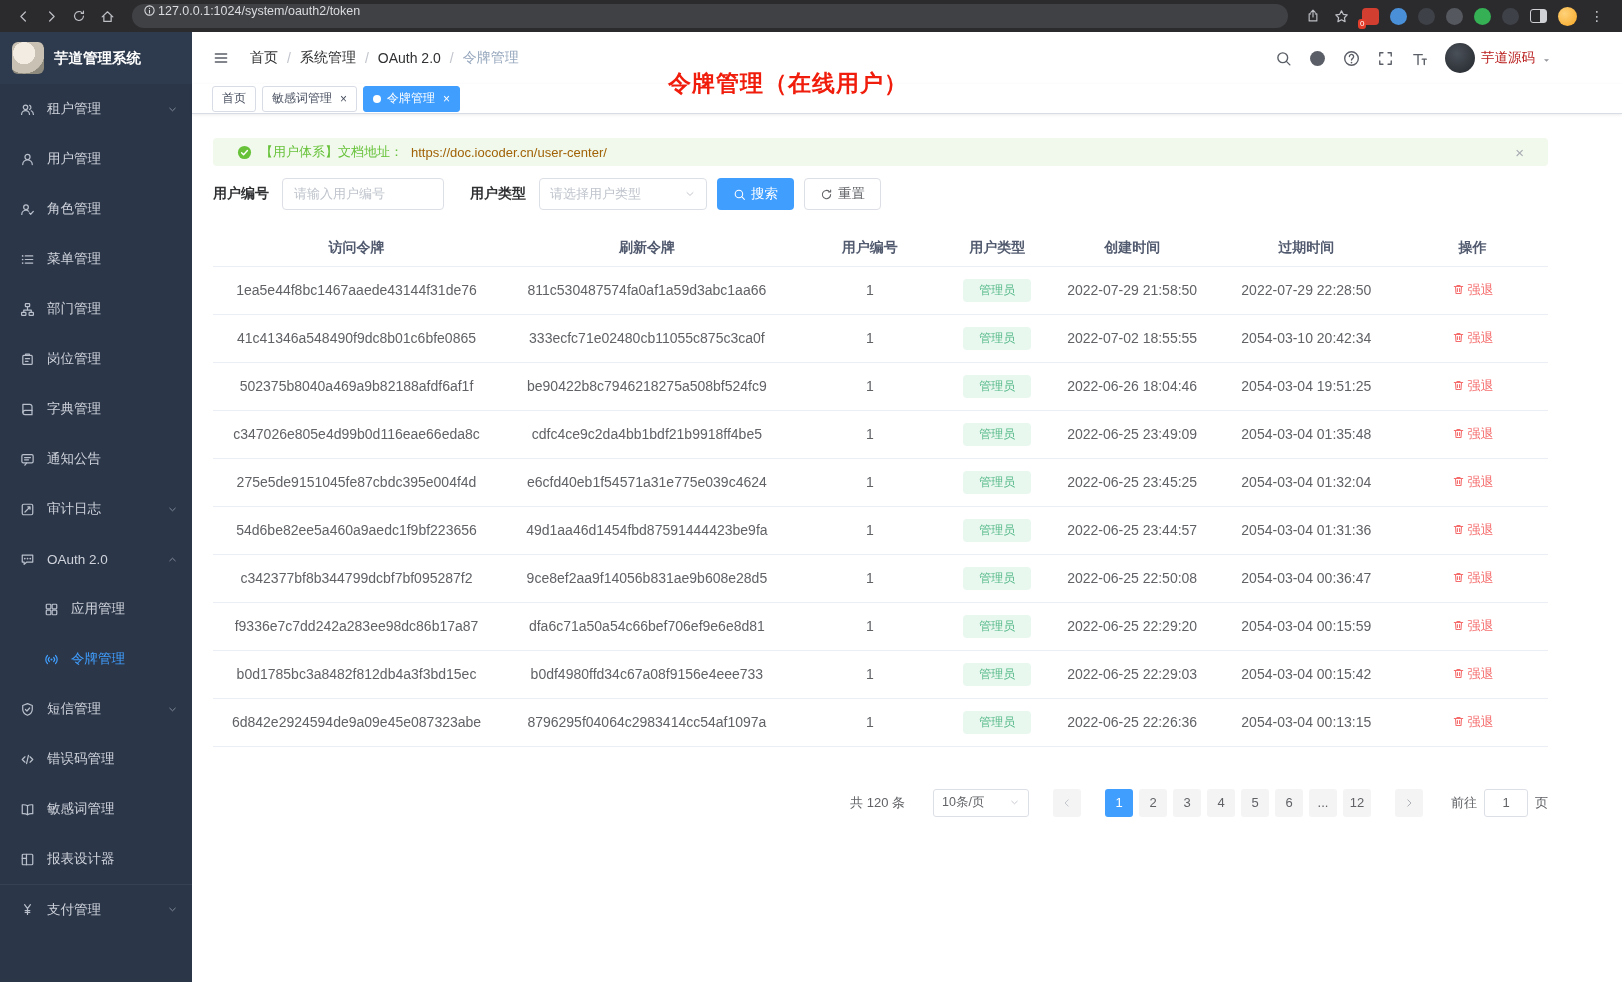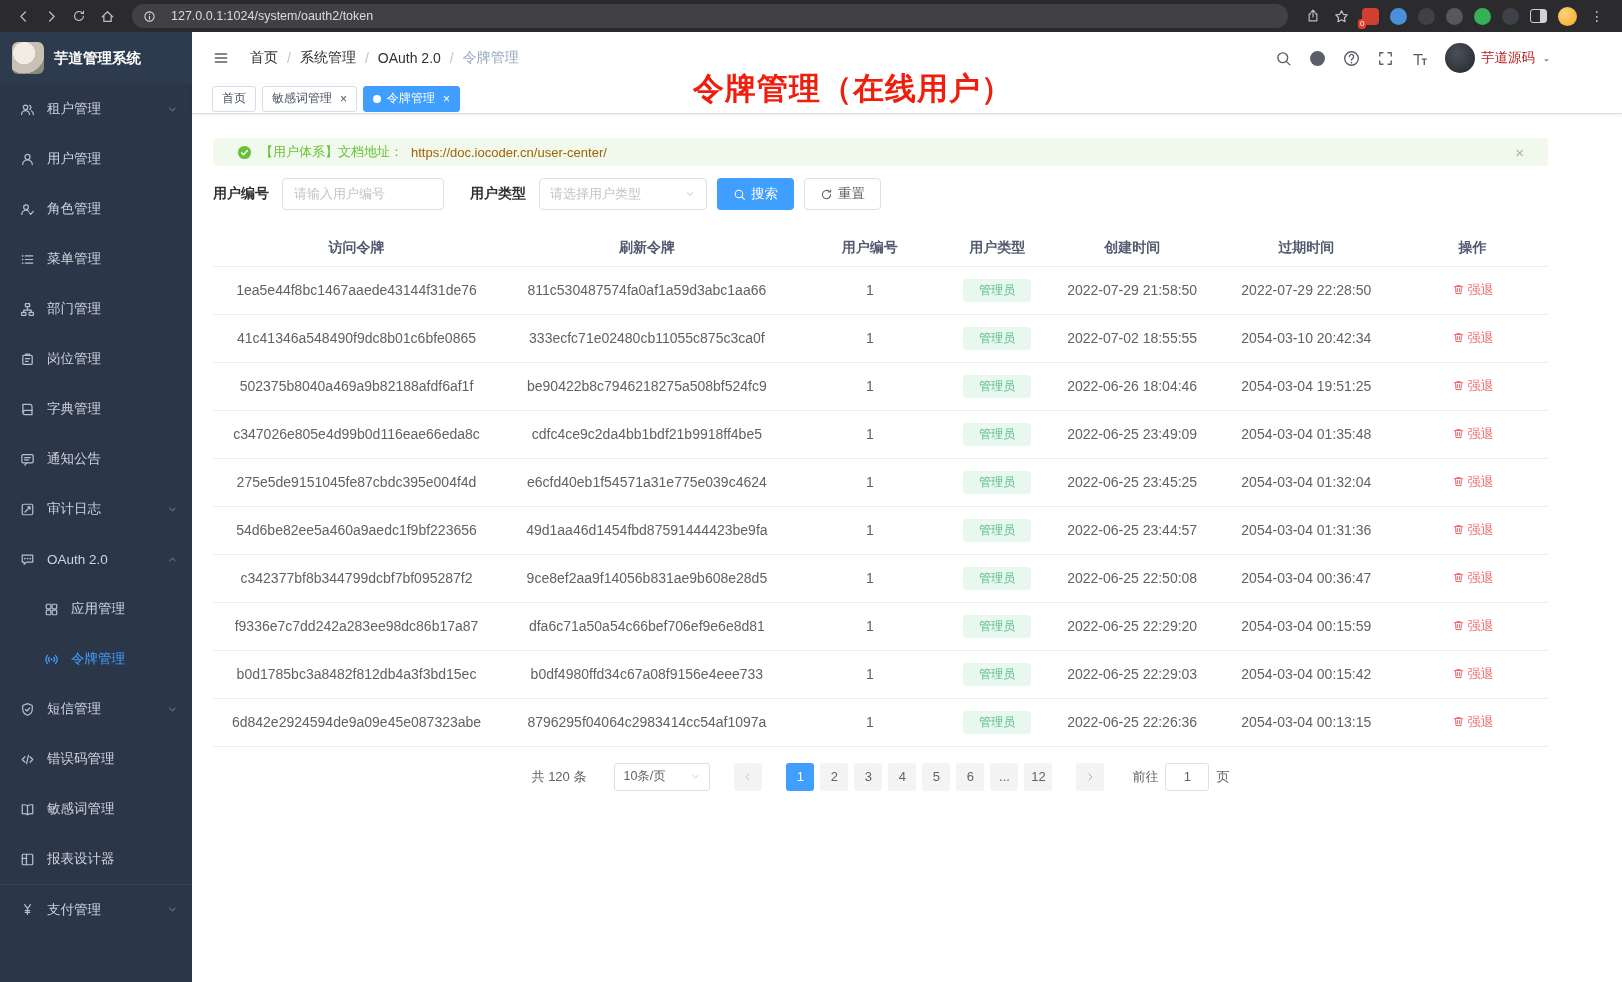--- a/index.html
+++ b/index.html
@@ -5,21 +5,21 @@
   *{margin:0;padding:0;box-sizing:border-box}
   html,body{width:1622px;height:982px;overflow:hidden;background:#fff;
     font-family:"Liberation Sans","DejaVu Sans",sans-serif;}
 
   
   .browser-bar{height:32px;background:#2b2b2e;display:flex;align-items:center;
     padding:0 10px;gap:2px;color:#c6c8cc}
   .nav-btn{width:26px;height:26px;display:flex;align-items:center;justify-content:center;
     color:#bdbfc4;border-radius:50%;cursor:pointer;flex-shrink:0}
   .addr{flex:1;height:24px;background:#404145;border-radius:12px;margin:0 10px;
-    display:flex;align-items:center;padding:0 11px;gap:15px;color:#dadce0;font-size:12.5px;min-width:0}
+    display:flex;align-items:flex-start;padding:0 11px;gap:2px;color:#dadce0;font-size:12.5px;min-width:0}
   .addr-url{white-space:nowrap;overflow:hidden}
   .ext-icons{display:flex;align-items:center;gap:11px;padding:0 6px}
   .ext{width:17px;height:17px;border-radius:4px;position:relative;cursor:pointer;flex-shrink:0}
   .ext.red{background:#d23f31}
   .ext.blue{background:#4a90d9;border-radius:50%}
   .ext.dark{background:#55585e;border-radius:50%}
   .ext.dark2{background:#3e4147;border-radius:50%}
   .ext.green{background:#35b054;border-radius:50%}
   .ext .badge{position:absolute;left:-4px;bottom:-4px;background:#e33e2b;color:#fff;
     font-size:8px;line-height:10px;padding:0 2px;border-radius:3px;font-style:normal}
@@ -96,38 +96,38 @@
 
   
   table{width:100%;border-collapse:collapse;margin-top:20px;font-size:14px;color:#606266;table-layout:fixed}
   th{height:36px;font-weight:700;color:#515a6e;border-bottom:1px solid #ebeef5;text-align:center;
     font-size:14px;white-space:nowrap}
   td{height:48px;text-align:center;border-bottom:1px solid #ebeef5;white-space:nowrap;overflow:hidden}
   .tag{display:inline-block;padding:3px 16px;font-size:12px;border-radius:4px;background:#e8f8ee;color:#56b98a}
   .danger-link{color:#f56c6c;font-size:13px;display:inline-flex;align-items:center;gap:3px;cursor:pointer}
 
   
-  .pager{display:flex;align-items:center;justify-content:center;margin-top:16px;gap:24px;
+  .pager{display:flex;align-items:center;justify-content:flex-end;margin-top:42px;gap:24px;
     font-size:13px;color:#606266}
   .pg-total{margin-right:4px;white-space:nowrap}
   .size-select{width:96px;height:28px;border:1px solid #dcdfe6;border-radius:3px;display:flex;
     align-items:center;justify-content:space-between;padding:0 8px;font-size:12.5px;color:#606266;cursor:pointer}
   .size-select .chev{color:#c0c4cc;display:flex;align-items:center}
   .pages{display:flex;align-items:center;gap:6px}
   .page-btn{min-width:28px;height:28px;border-radius:3px;background:#f4f4f5;display:flex;
     align-items:center;justify-content:center;font-size:13px;color:#606266;cursor:pointer;padding:0 5px}
   .page-btn.active{background:#409eff;color:#fff}
   .page-btn.nav{color:#a8abb2}
   .page-btn.nav.prev{color:#c0c4cc}
   .jump{display:flex;align-items:center;gap:7px;margin-left:4px;white-space:nowrap}
   .jump-input{width:44px;height:28px;border:1px solid #dcdfe6;border-radius:3px;text-align:center;
     font-size:13px;color:#606266;outline:none;font-family:inherit}
 
   
-  .annotation{position:absolute;left:693px;top:68px;font-size:31px;font-weight:700;color:#f01d0c;
+  .annotation{position:absolute;left:668px;top:68px;font-size:23px;font-weight:700;color:#f01d0c;
     z-index:50;white-space:nowrap;letter-spacing:1px}
 </style>
 </head>
 <body>
 
 <div class="browser-bar">
   <span class="nav-btn">
       <svg width="15" height="15" viewBox="0 0 16 16" fill="none" stroke="currentColor" stroke-width="1.3" stroke-linecap="round" stroke-linejoin="round">
         <path d="M10 3.2L5.2 8l4.8 4.8"></path>
       </svg>

